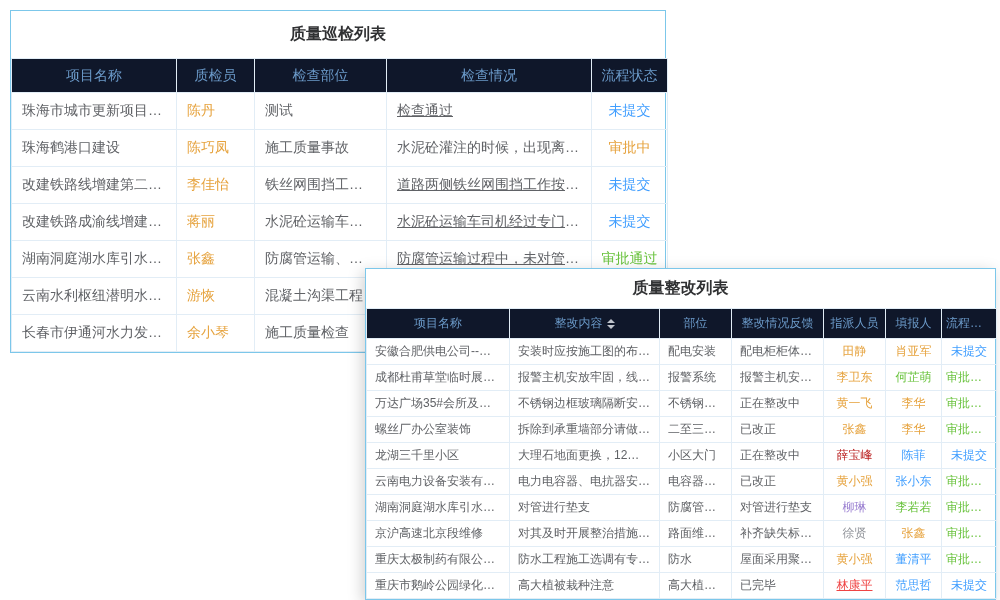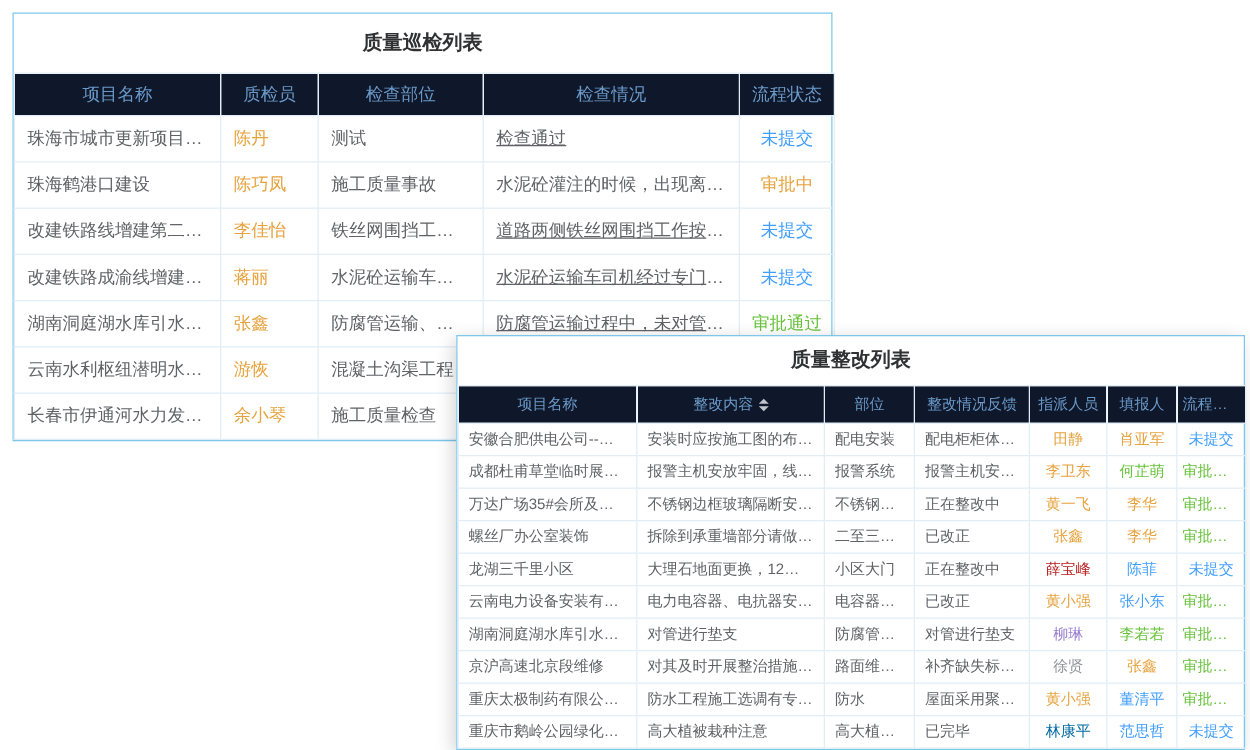--- a/index.html
+++ b/index.html
@@ -216,19 +216,19 @@
         <td>屋面采用聚氨...</td>
         <td class="center" style="color: rgb(230, 162, 60);">黄小强</td>
         <td class="center" style="color: rgb(64, 158, 255);">董清平</td>
         <td class="center" style="color: rgb(103, 194, 58);">审批通过</td>
       </tr>
       <tr>
         <td class="link">重庆市鹅岭公园绿化景观提升...</td>
         <td>高大植被栽种注意</td>
         <td>高大植被栽种</td>
         <td>已完毕</td>
-        <td class="center" style="color: #0369a1;">林康平</td>
+        <td class="center" style="color: #ef4444; text-decoration: underline;">林康平</td>
         <td class="center" style="color: rgb(64, 158, 255);">范思哲</td>
         <td class="center" style="color: rgb(64, 158, 255);">未提交</td>
       </tr>
     </tbody>
   </table>
 </div>
 
 </body></html>

